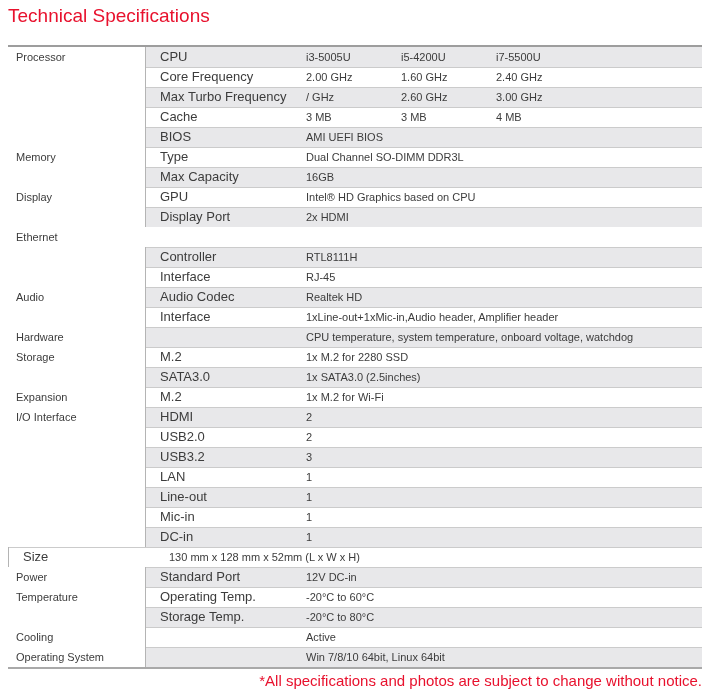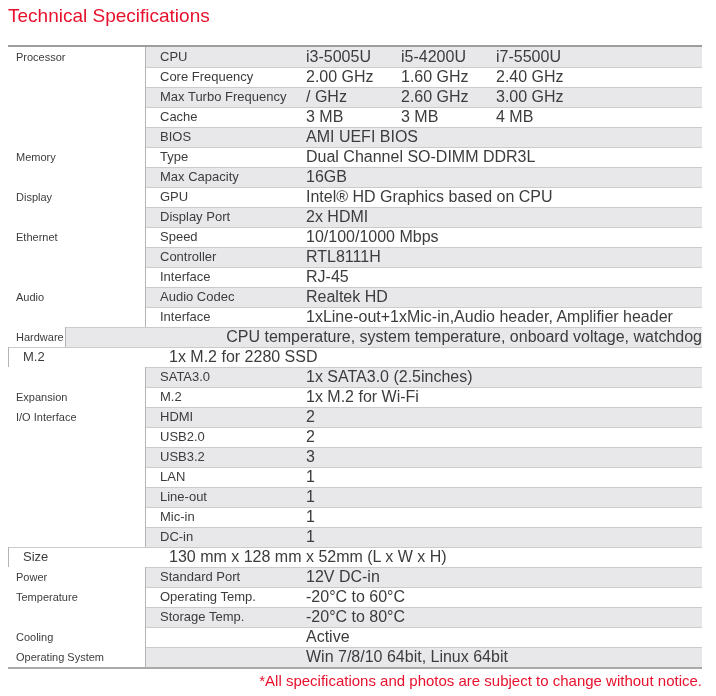--- a/index.html
+++ b/index.html
@@ -33,21 +33,21 @@
     border-left:1px solid #b4b4b4;
     box-shadow:inset 0 1px 0 0 #cbcbcb;
     background:#ffffff;
   }
   .inner.first{box-shadow:none;}
   .inner.alt{background:var(--altbg);}
   .sub{
     width:160px;padding-left:14px;box-sizing:border-box;
     font-size:13px;line-height:20px;white-space:nowrap;
   }
-  .vals{flex:1;display:flex;font-size:16px;line-height:20px;white-space:nowrap;}
+  .vals{flex:1;display:flex;font-size:11px;line-height:20px;white-space:nowrap;}
   .val{overflow:visible;}
   .val.col{width:95px;flex:0 0 95px;}
   .footnote{
     position:absolute;right:14px;top:672px;
     font-size:15px;color:var(--accent);white-space:nowrap;
   }
 </style>
 </head>
 <body>
 
@@ -138,26 +138,20 @@
         <div class="cat"></div>
         <div class="inner alt">
           <div class="sub">Display Port</div>
           <div class="vals">
             <div class="val">2x HDMI</div>
           </div>
         </div>
       </div>
       <div class="row">
         <div class="cat">Ethernet</div>
-        <div class="inner">
-          <div class="sub">Speed</div>
-          <div class="vals">
-            <div class="val">10/100/1000 Mbps</div>
-          </div>
-        </div>
       </div>
       <div class="row">
         <div class="cat"></div>
         <div class="inner alt">
           <div class="sub">Controller</div>
           <div class="vals">
             <div class="val">RTL8111H</div>
           </div>
         </div>
       </div>
@@ -191,20 +185,21 @@
       <div class="row">
         <div class="cat">Hardware</div>
         <div class="inner alt">
           <div class="sub"></div>
           <div class="vals">
             <div class="val">CPU temperature, system temperature, onboard voltage, watchdog</div>
           </div>
         </div>
       </div>
       <div class="row">
+        <div class="cat">Storage</div>
         <div class="inner">
           <div class="sub">M.2</div>
           <div class="vals">
             <div class="val">1x M.2 for 2280 SSD</div>
           </div>
         </div>
       </div>
       <div class="row">
         <div class="cat"></div>
         <div class="inner alt">

